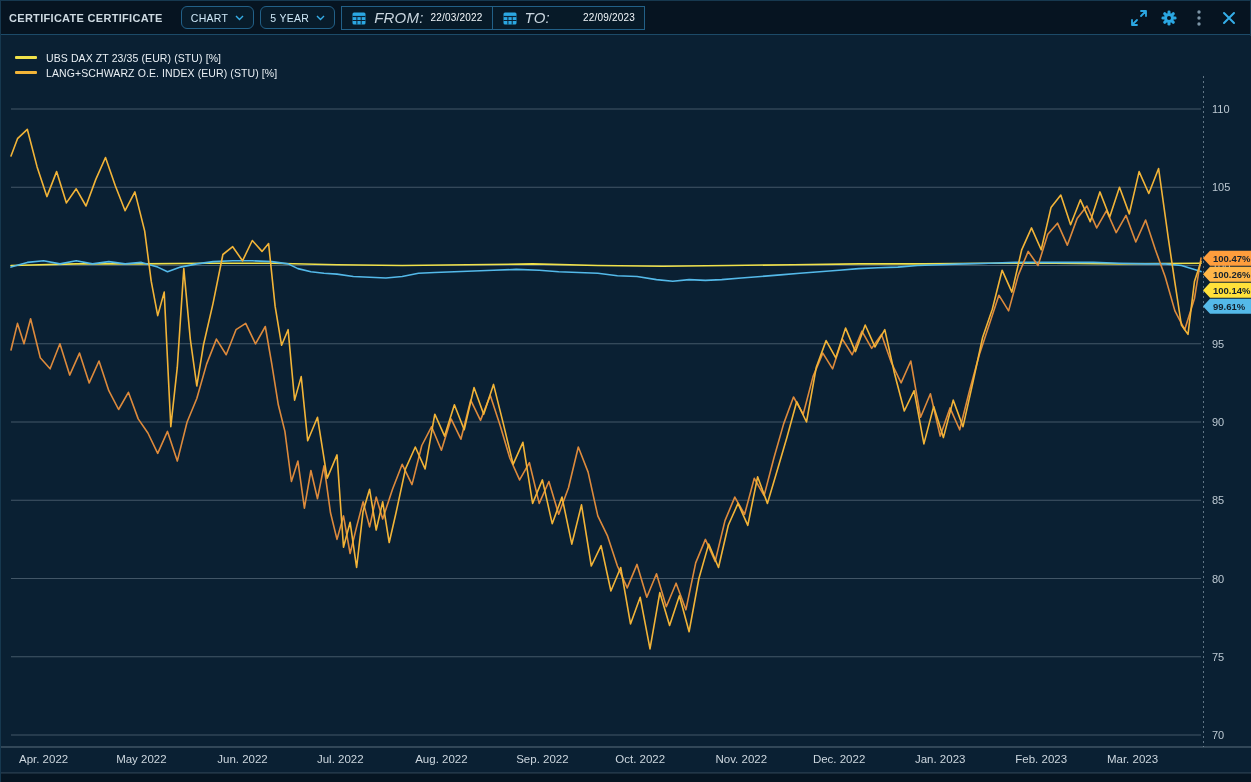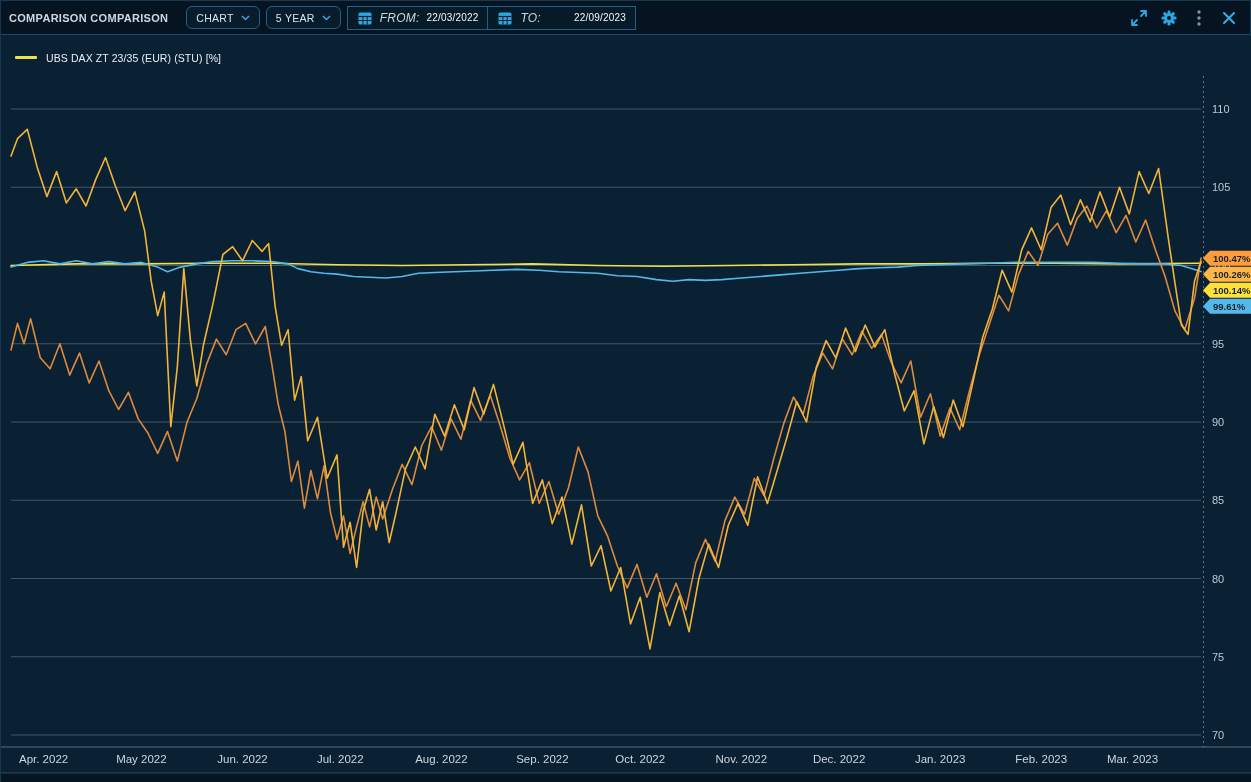--- a/index.html
+++ b/index.html
@@ -9,21 +9,21 @@
 
   
   .topbar{position:absolute;top:0;left:0;right:0;height:34px;background:#061421;
     border-bottom:1px solid #1c4a68;display:flex;align-items:center;padding:0 8px;z-index:5}
   .tb-title{font-size:11px;font-weight:700;color:#cdd9e1;letter-spacing:.3px;margin-right:18px;white-space:nowrap}
   .tb-box{display:flex;align-items:center;gap:7px;height:23px;padding:0 9px;margin-right:6px;
     border:1px solid #226087;border-radius:6px;background:rgba(13,42,64,.35);cursor:pointer;white-space:nowrap}
   .tb-box .dd-label{font-size:10.5px;color:#cfe8f7;letter-spacing:.3px}
   .tb-datebox{display:flex;align-items:center;gap:7px;height:24px;padding:0 9px;margin-right:-1px;
     border:1px solid #226087;background:rgba(13,42,64,.25);cursor:pointer;white-space:nowrap}
-  .date-label{font-size:12px;font-style:italic;color:#c9d6df;letter-spacing:.2px}
+  .date-label{font-size:15px;font-style:italic;color:#c9d6df;letter-spacing:.2px}
   .date-value{font-size:10px;color:#f2f7fa;letter-spacing:.2px}
   .tb-datebox.to .date-value{margin-left:26px}
   .tb-spacer{flex:1}
   .icon-btn{width:26px;height:24px;display:flex;align-items:center;justify-content:center;cursor:pointer;margin-left:4px}
 
   
   .chart-panel{position:absolute;top:35px;left:0;width:1251px;height:747px;background:#0a2033}
   #chart-svg{position:absolute;top:0;left:0}
   .grid{stroke:rgba(159,175,188,.38);stroke-width:1}
   .ydash{stroke:#7e92a2;stroke-width:1;stroke-dasharray:2 3;opacity:.75}
@@ -39,21 +39,21 @@
   .legend-row{display:flex;align-items:center;height:15px;cursor:pointer}
   .legend-swatch{display:inline-block;width:22px;height:3px;margin-right:9px;border-radius:1px;flex:0 0 auto}
   .legend-label{font-size:10.5px;color:#e9eff4;letter-spacing:.1px;white-space:nowrap}
 </style>
 </head>
 <body>
 
 <div class="app">
 
   <div class="topbar">
-    <div class="tb-title">COMPARISON COMPARISON</div>
+    <div class="tb-title">CERTIFICATE CERTIFICATE</div>
 
     <div class="tb-box">
       <span class="dd-label">CHART</span>
       <svg width="9" height="6" viewBox="0 0 9 6">
         <polyline points="1,1 4.5,4.5 8,1" fill="none" stroke="#35aee8" stroke-width="1.4"></polyline>
       </svg>
     </div>
 
     <div class="tb-box">
       <span class="dd-label">5 YEAR</span>
@@ -177,16 +177,20 @@
         <g>
           <polygon points="1202,270.1445 1209,262.6445 1250.5,262.6445 1250.5,277.6445 1209,277.6445" fill="#54b9e9"></polygon>
           <text x="1212" y="273.6445" class="tagtext">99.61%</text>
         </g>
       </svg>
     <div class="legend" id="legend">
         <div class="legend-row">
           <span class="legend-swatch" style="background: rgb(240, 225, 74);"></span>
           <span class="legend-label">UBS DAX ZT 23/35 (EUR) (STU) [%]</span>
         </div>
+        <div class="legend-row">
+          <span class="legend-swatch" style="background: rgb(242, 180, 56);"></span>
+          <span class="legend-label">LANG+SCHWARZ O.E. INDEX (EUR) (STU) [%]</span>
+        </div>
       </div>
   </div>
 
 </div>
 
 </body></html>

